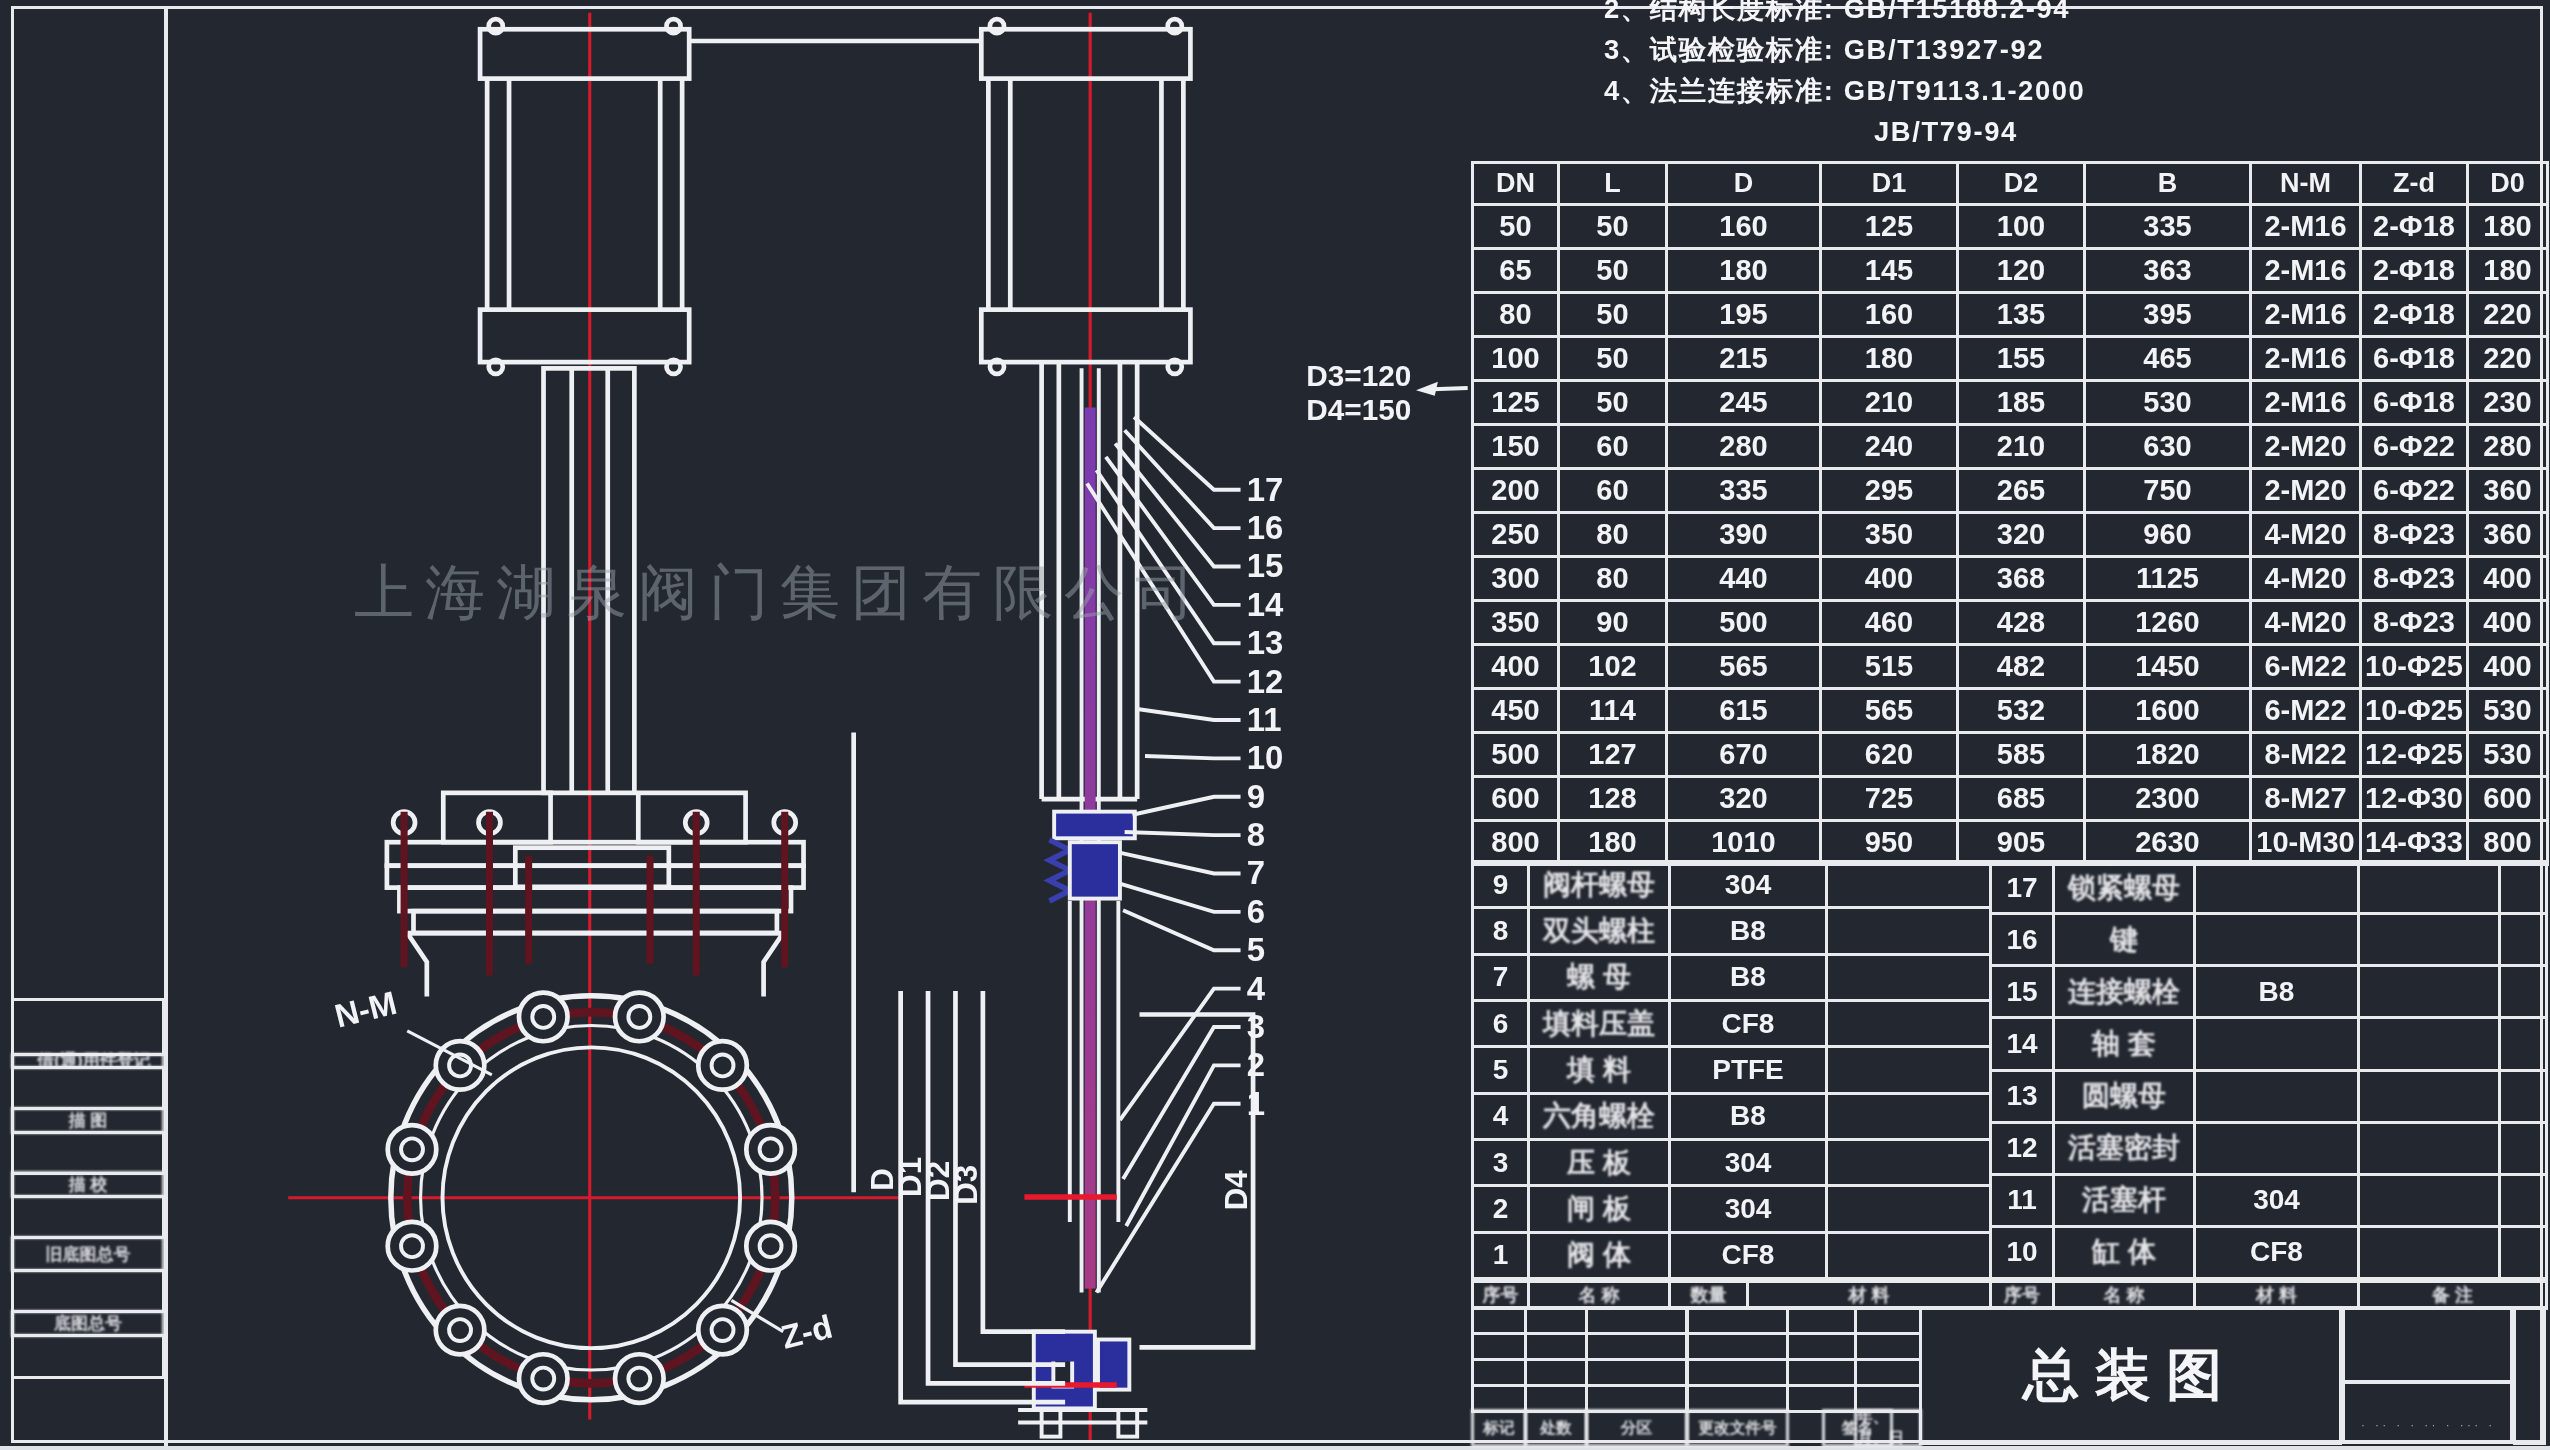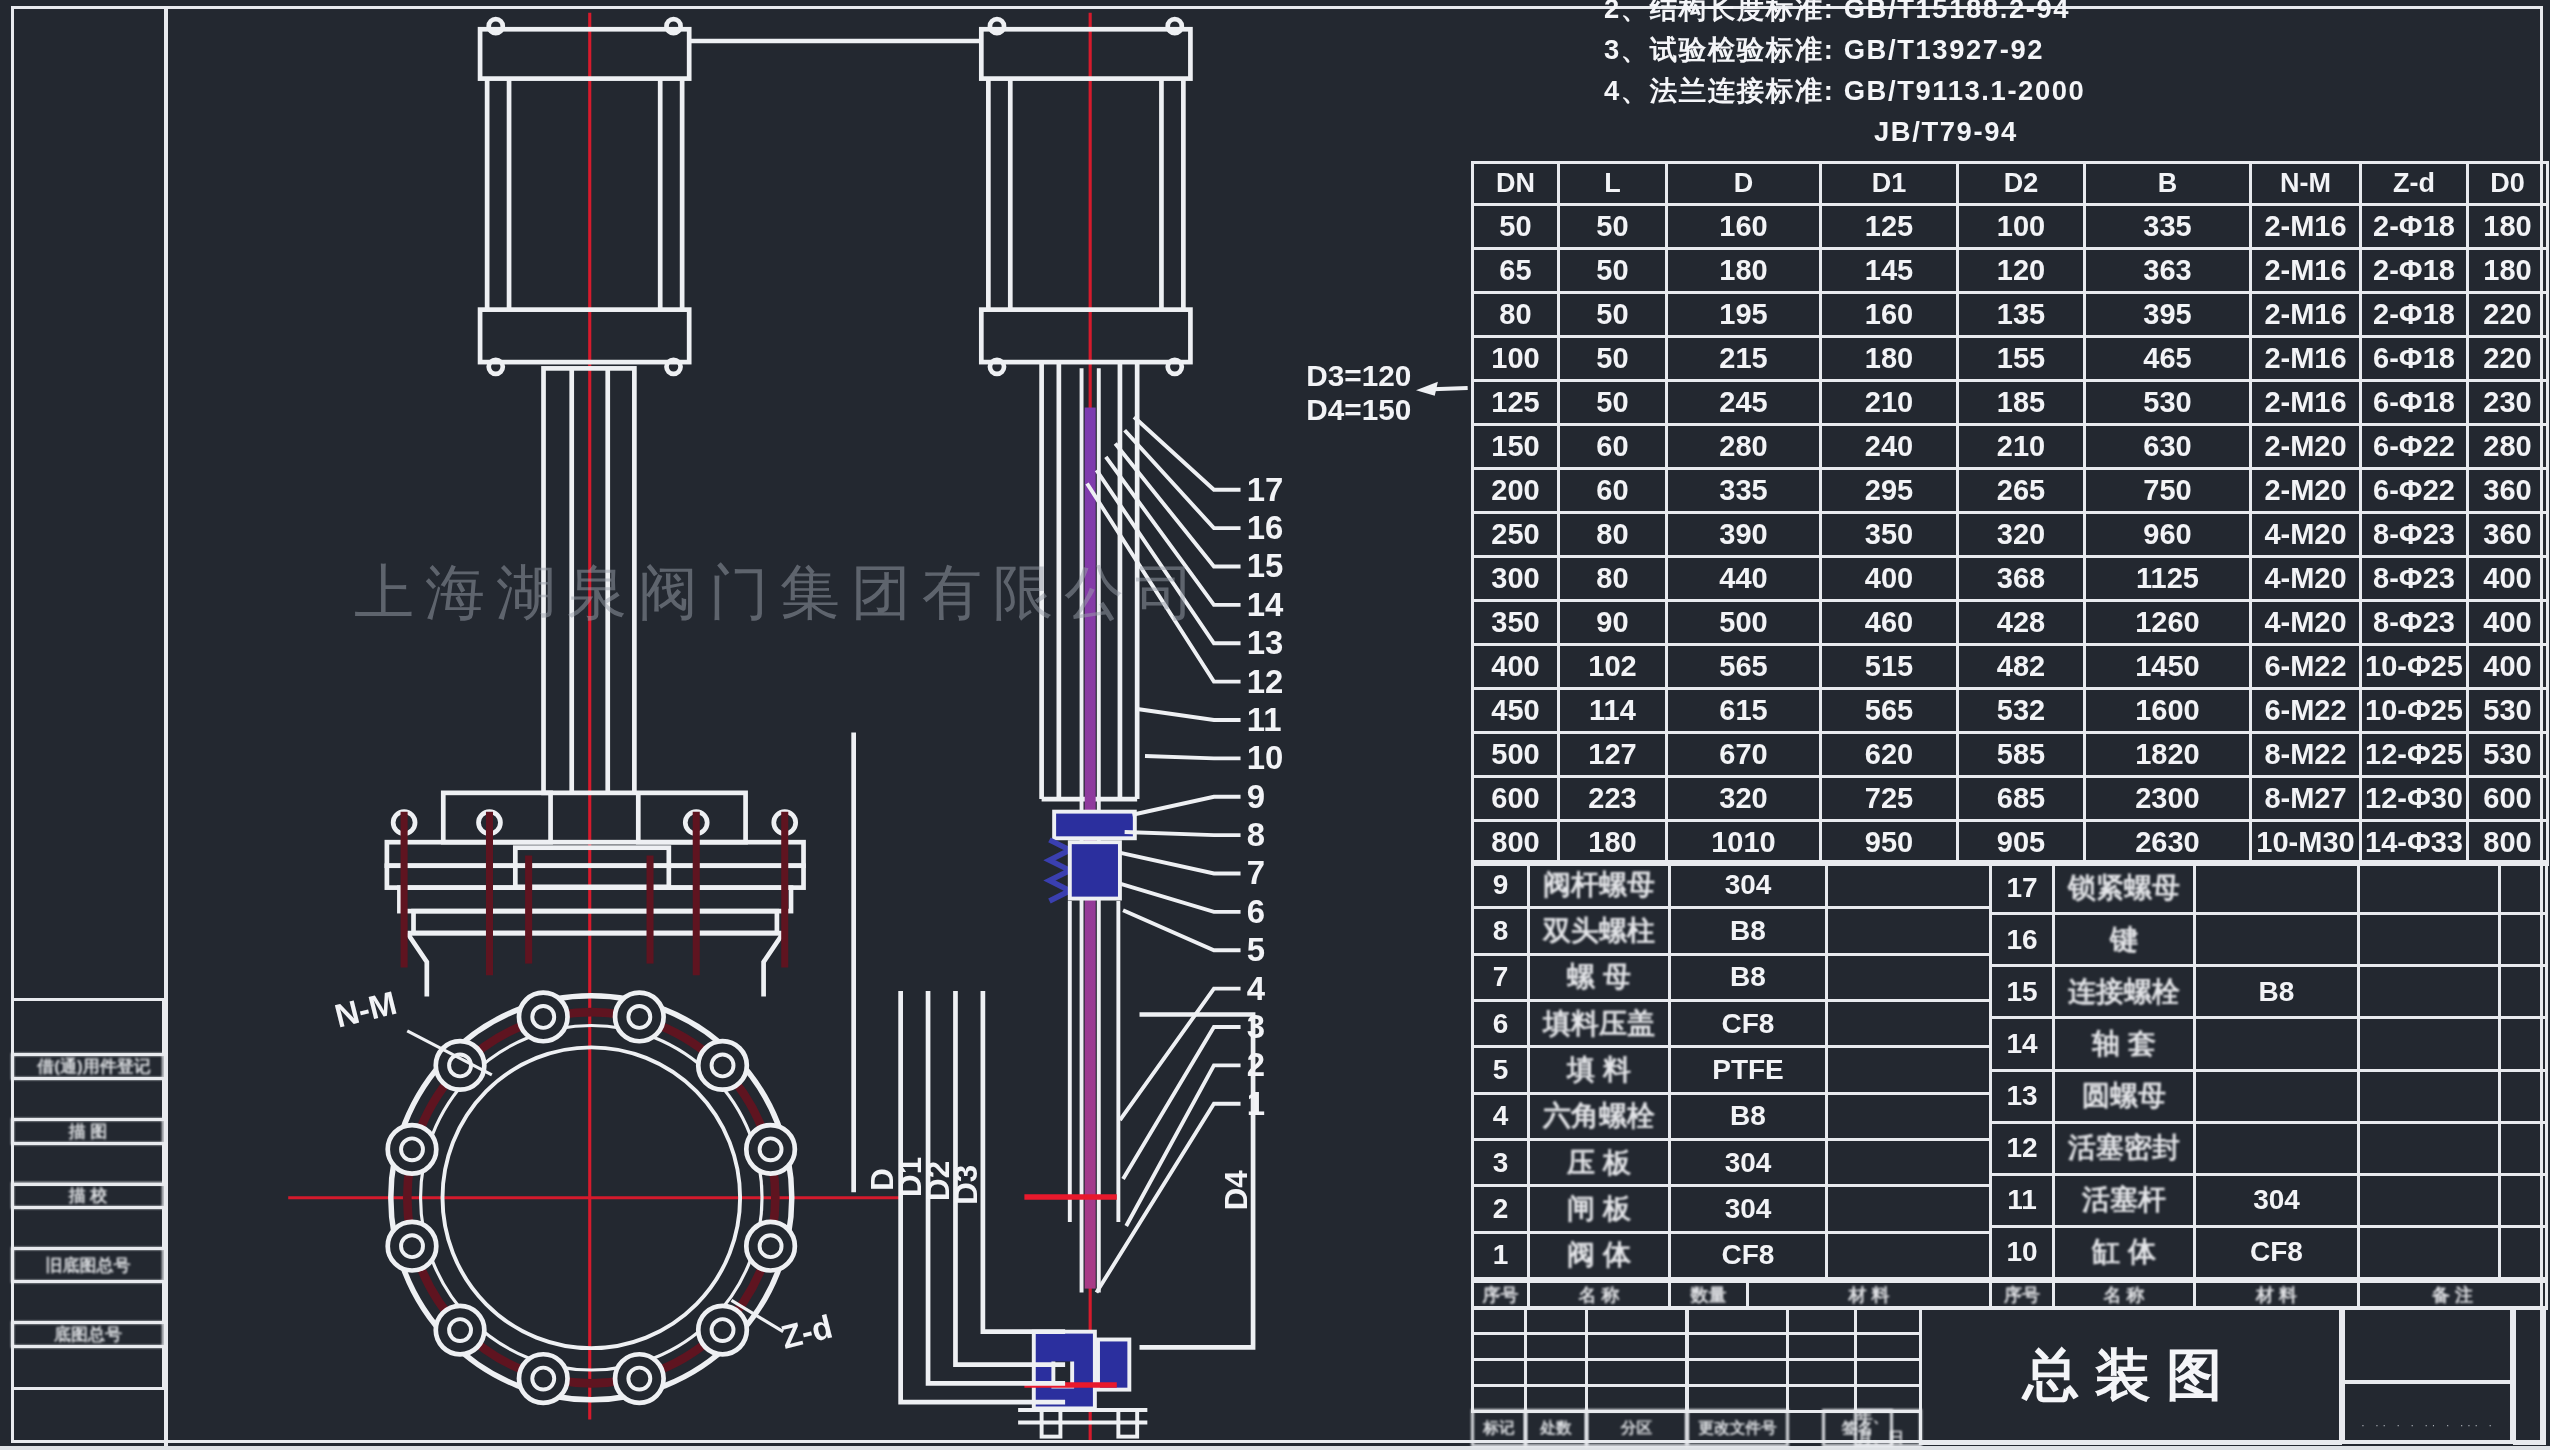--- a/index.html
+++ b/index.html
@@ -424,21 +424,21 @@
           <td>670</td>
           <td>620</td>
           <td>585</td>
           <td>1820</td>
           <td>8-M22</td>
           <td>12-Φ25</td>
           <td>530</td>
         </tr>
         <tr>
           <td>600</td>
-          <td>223</td>
+          <td>128</td>
           <td>320</td>
           <td>725</td>
           <td>685</td>
           <td>2300</td>
           <td>8-M27</td>
           <td>12-Φ30</td>
           <td>600</td>
         </tr>
         <tr>
           <td>800</td>
@@ -647,21 +647,21 @@
       <span>总装图</span>
     </div>
     <div class="tb-box" style="left:871px;top:0;width:171px;height:78px;"></div>
     <div class="tb-box" style="left:871px;top:74px;width:171px;height:64px;"></div>
     <div class="tb-box" style="left:1042px;top:0;width:33px;height:139px;"></div>
     <div class="tb-micro">· ·· · · ·· · ··· ·</div>
   </div>
 
   <div class="marginboxes" id="marginboxes">
       <div class="mbox" style="height: 58px;"></div>
-      <div class="mbox fuzz2" style="height: 27px; padding-left: 12px;">借(通)用件登记</div>
+      <div class="mbox fuzz2" style="height: 16px; padding-left: 12px;">借(通)用件登记</div>
       <div class="mbox" style="height: 44px;"></div>
       <div class="mbox fuzz2" style="height: 27px;">描 图</div>
       <div class="mbox" style="height: 44px;"></div>
       <div class="mbox fuzz2" style="height: 27px;">描 校</div>
       <div class="mbox" style="height: 44px;"></div>
       <div class="mbox fuzz2" style="height: 36px;">旧底图总号</div>
       <div class="mbox" style="height: 44px;"></div>
       <div class="mbox fuzz2" style="height: 27px;">底图总号</div>
       <div class="mbox" style="height: 45px;"></div>
     </div>

